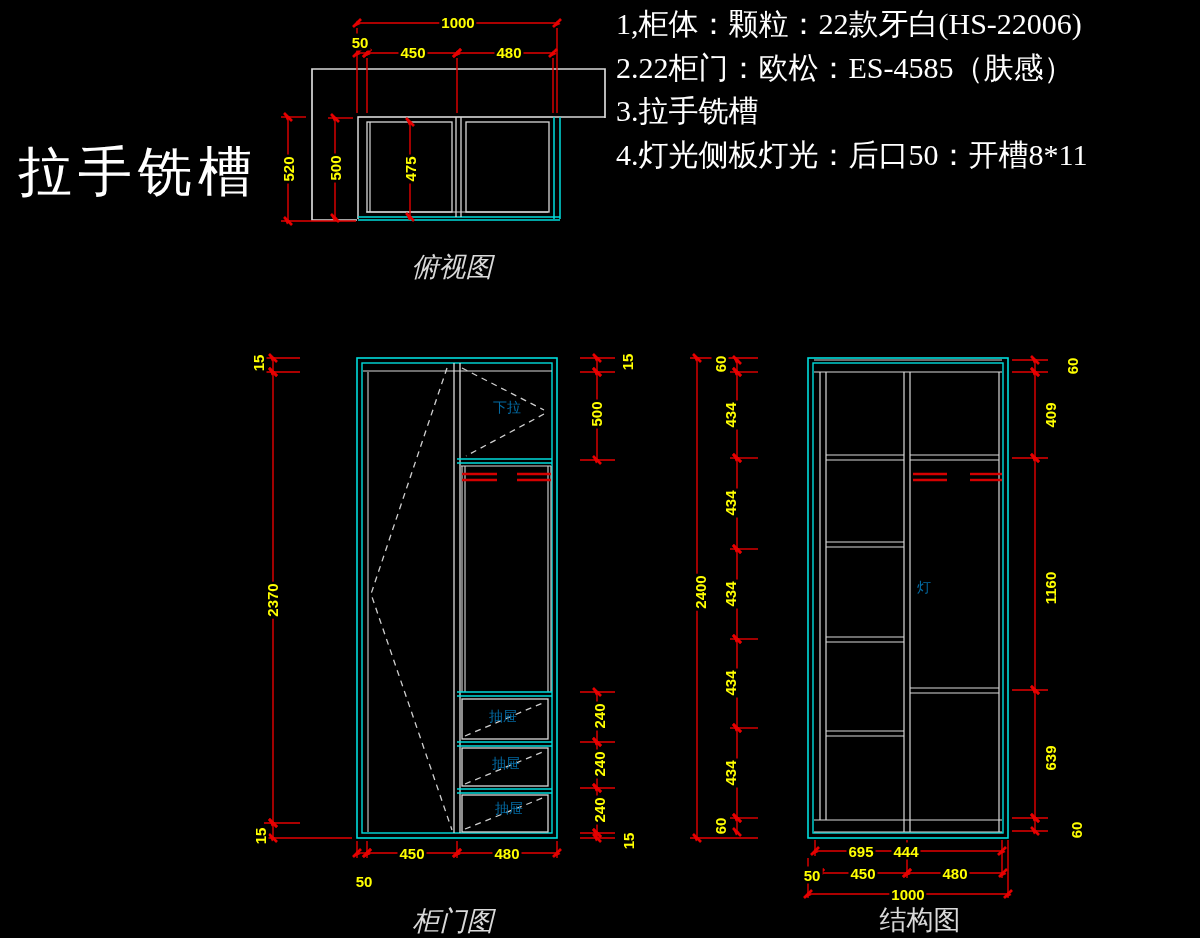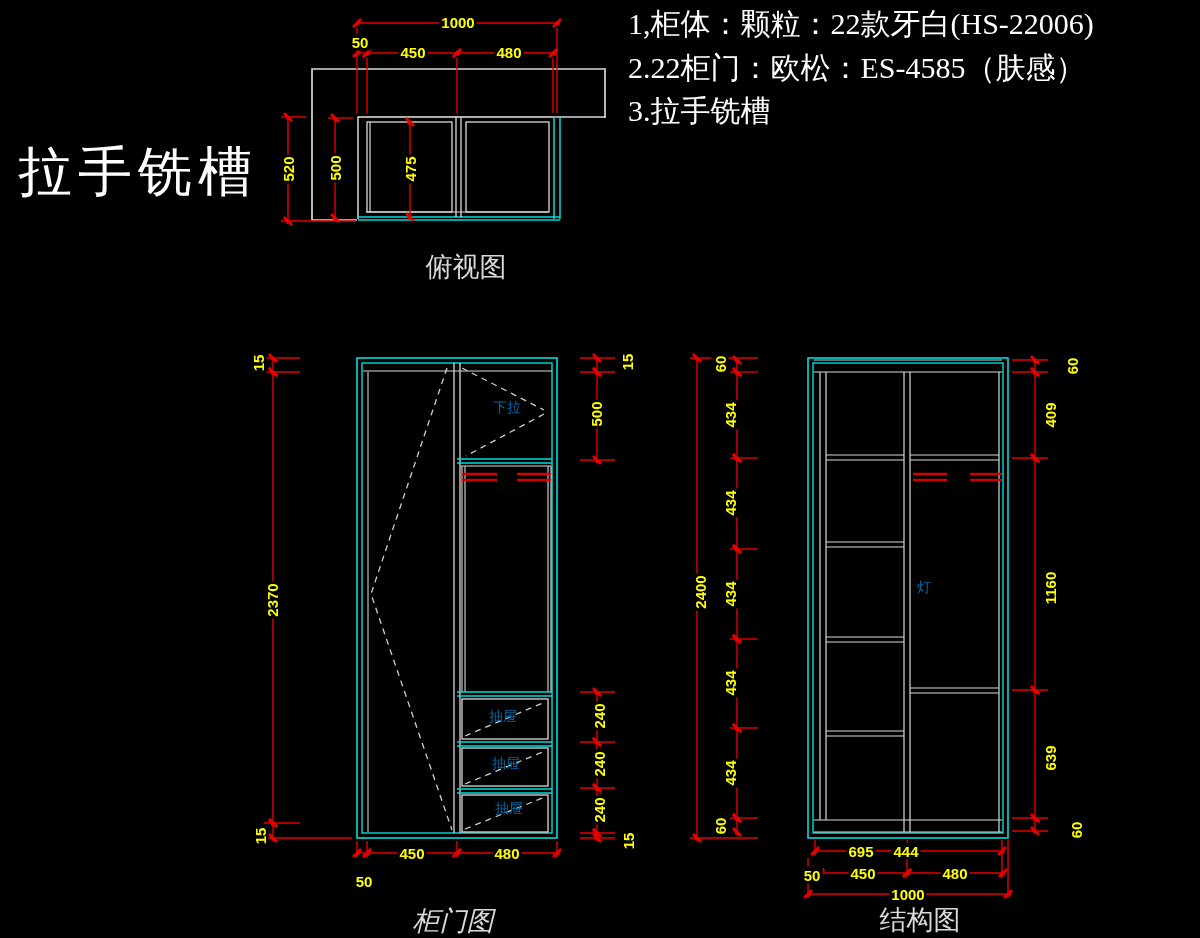--- a/index.html
+++ b/index.html
@@ -9,21 +9,21 @@
   .dim{position:absolute;color:#ffff00;font:bold 15px "Liberation Sans",sans-serif;
        background:#000;padding:0 2px;white-space:nowrap;
        transform:translate(-50%,-50%);z-index:3;}
   .dim.v{transform:translate(-50%,-50%) rotate(-90deg);}
   .vlabel{position:absolute;color:#d9d9d9;font:27px "Liberation Sans",sans-serif;
        white-space:nowrap;transform:translate(-50%,-50%);z-index:3;}
   .ann{position:absolute;color:#0369a1;font:14px "Liberation Sans",sans-serif;
        white-space:nowrap;transform:translate(-50%,-50%);z-index:3;}
   .title{position:absolute;left:18px;top:136px;color:#fff;
        font:54px "Liberation Sans",sans-serif;letter-spacing:6px;z-index:3;}
-  .notes{position:absolute;left:616px;top:2px;z-index:3;margin-left:12px;}
+  .notes{position:absolute;left:616px;top:2px;z-index:3;}
   .note{color:#fff;font:30px "Liberation Serif",serif;line-height:43.5px;white-space:nowrap;}
 </style>
 </head>
 <body>
 
 <div id="stage">
 
   <svg width="1200" height="938" viewBox="0 0 1200 938">
     <defs>
       <marker id="dart" viewBox="0 0 12 12" refX="6" refY="6" markerWidth="12" markerHeight="12" orient="auto" markerUnits="userSpaceOnUse">
@@ -206,30 +206,31 @@
         <line x1="1008" y1="840" x2="1008" y2="898"></line>
     </g>
   </svg>
 
   <div class="title">拉手铣槽</div>
 
   <div class="notes">
     <div class="note">1,柜体：颗粒：22款牙白(HS-22006)</div>
     <div class="note">2.22柜门：欧松：ES-4585（肤感）</div>
     <div class="note">3.拉手铣槽</div>
+    <div class="note">4.灯光侧板灯光：后口50：开槽8*11</div>
   </div>
 
   <span class="dim" style="left:458px;top:22px;">1000</span>
   <span class="dim" style="left:360px;top:42px;">50</span>
   <span class="dim" style="left:413px;top:52px;">450</span>
   <span class="dim" style="left:509px;top:52px;">480</span>
   <span class="dim v" style="left:288px;top:169px;">520</span>
   <span class="dim v" style="left:335px;top:168px;">500</span>
   <span class="dim v" style="left:410px;top:169px;">475</span>
-  <span class="vlabel" style="left:466px;top:267px;">俯视图</span>
+  <span class="vlabel" style="left:452px;top:267px;font-style:italic;">俯视图</span>
 
   <span class="dim v" style="left:258px;top:363px;">15</span>
   <span class="dim v" style="left:272px;top:600px;">2370</span>
   <span class="dim v" style="left:260px;top:836px;">15</span>
   <span class="dim v" style="left:627px;top:362px;">15</span>
   <span class="dim v" style="left:596px;top:414px;">500</span>
   <span class="dim v" style="left:599px;top:716px;">240</span>
   <span class="dim v" style="left:599px;top:764px;">240</span>
   <span class="dim v" style="left:599px;top:810px;">240</span>
   <span class="dim v" style="left:628px;top:841px;">15</span>

